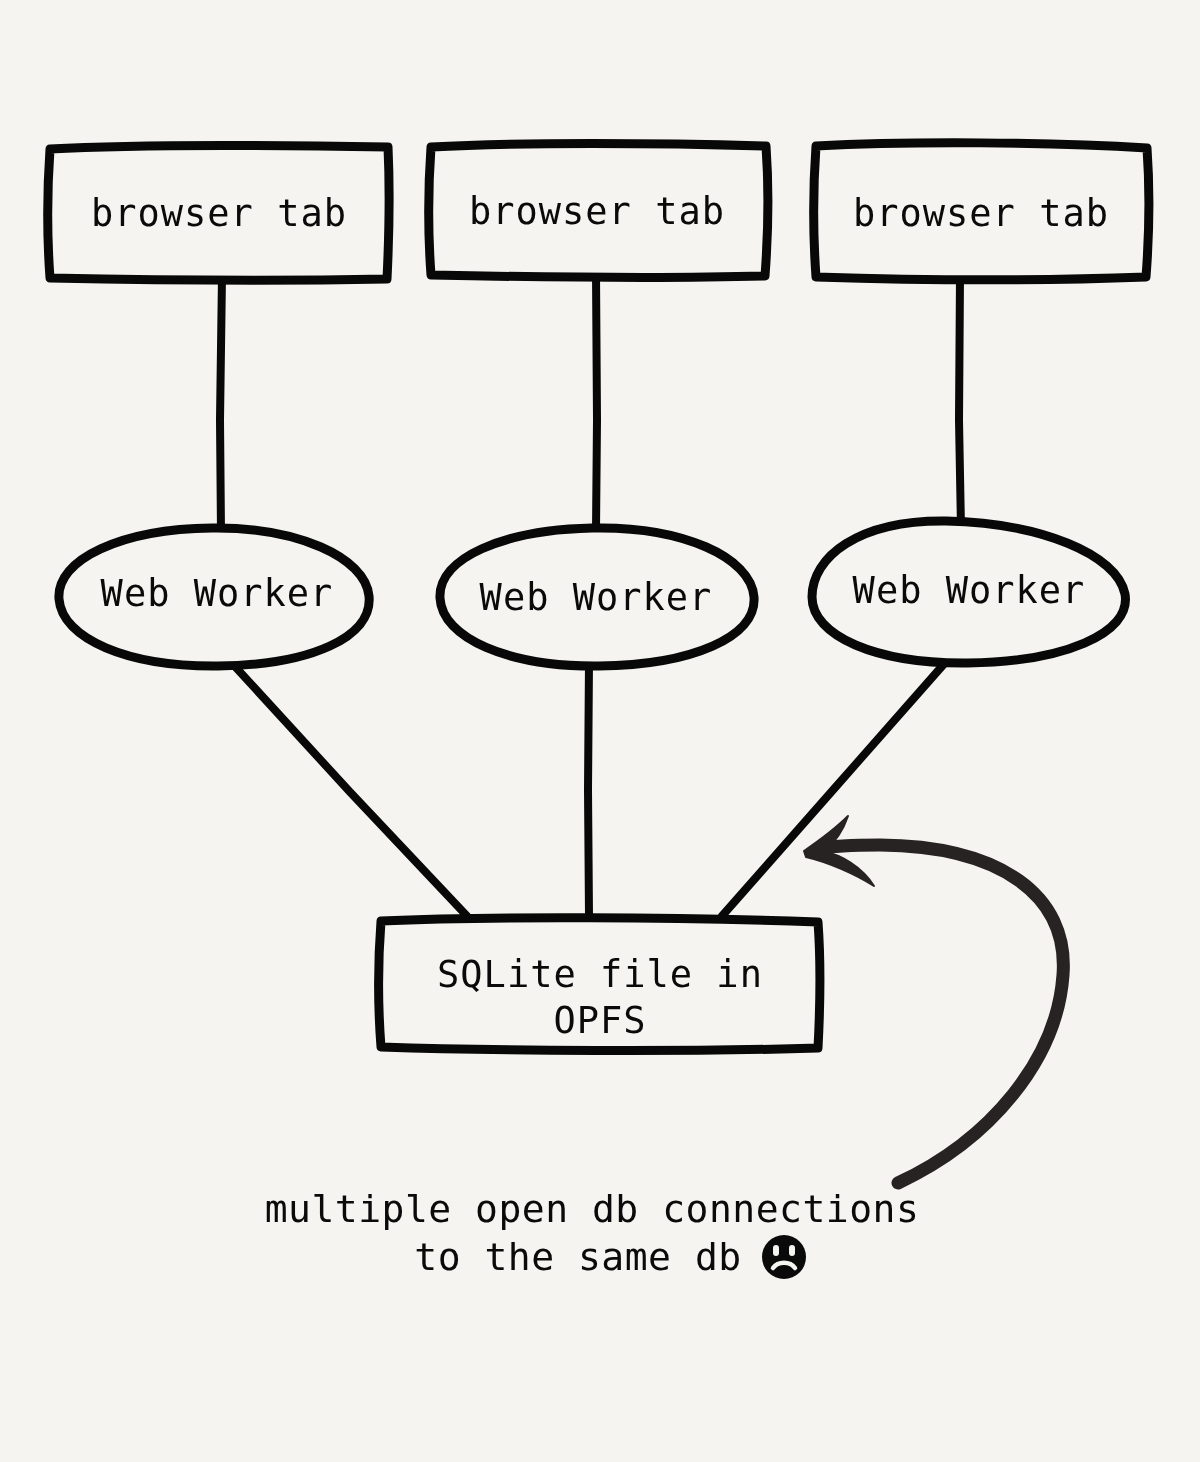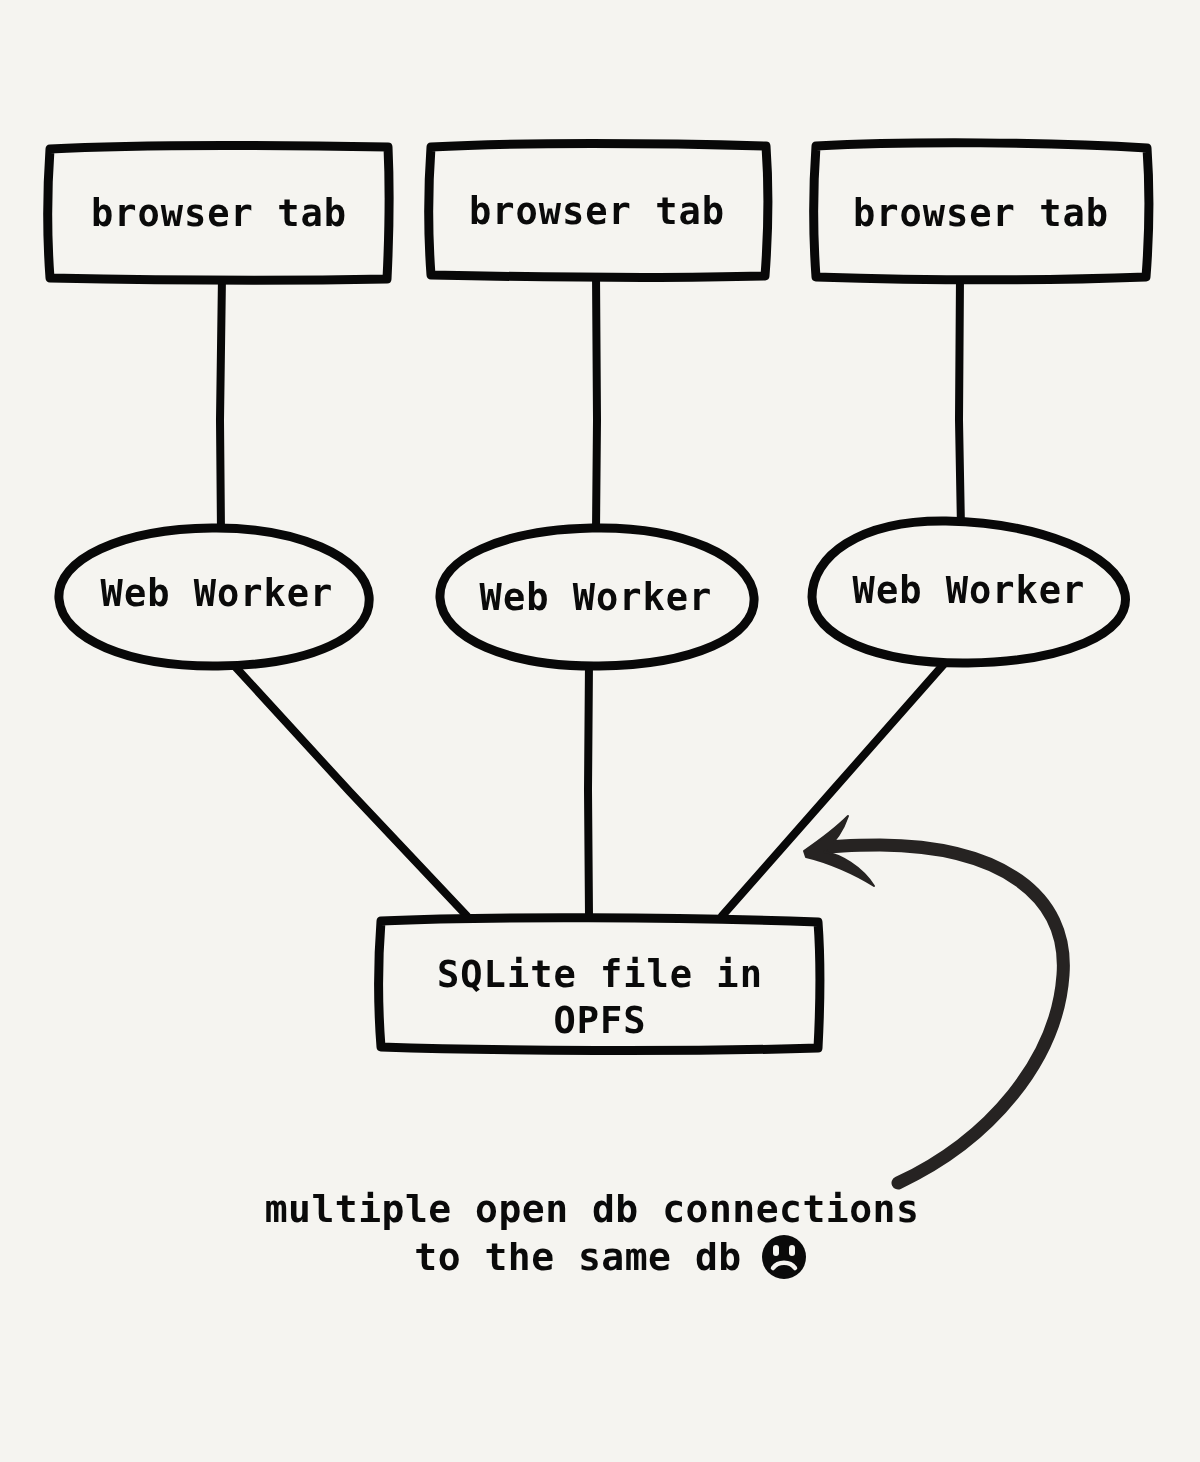--- a/index.html
+++ b/index.html
@@ -10,21 +10,20 @@
     width: 1200px;
     height: 1462px;
     background: #f5f4f0;
     font-family: "DejaVu Sans Mono", "Liberation Mono", monospace;
     overflow: hidden;
   }
   #diagram-root {
     position: relative;
     width: 1200px;
     height: 1462px;
-    font-weight: bold;
   }
   svg.diagram-canvas {
     position: absolute;
     top: 0;
     left: 0;
     width: 1200px;
     height: 1462px;
     display: block;
   }
   .node-shape {

